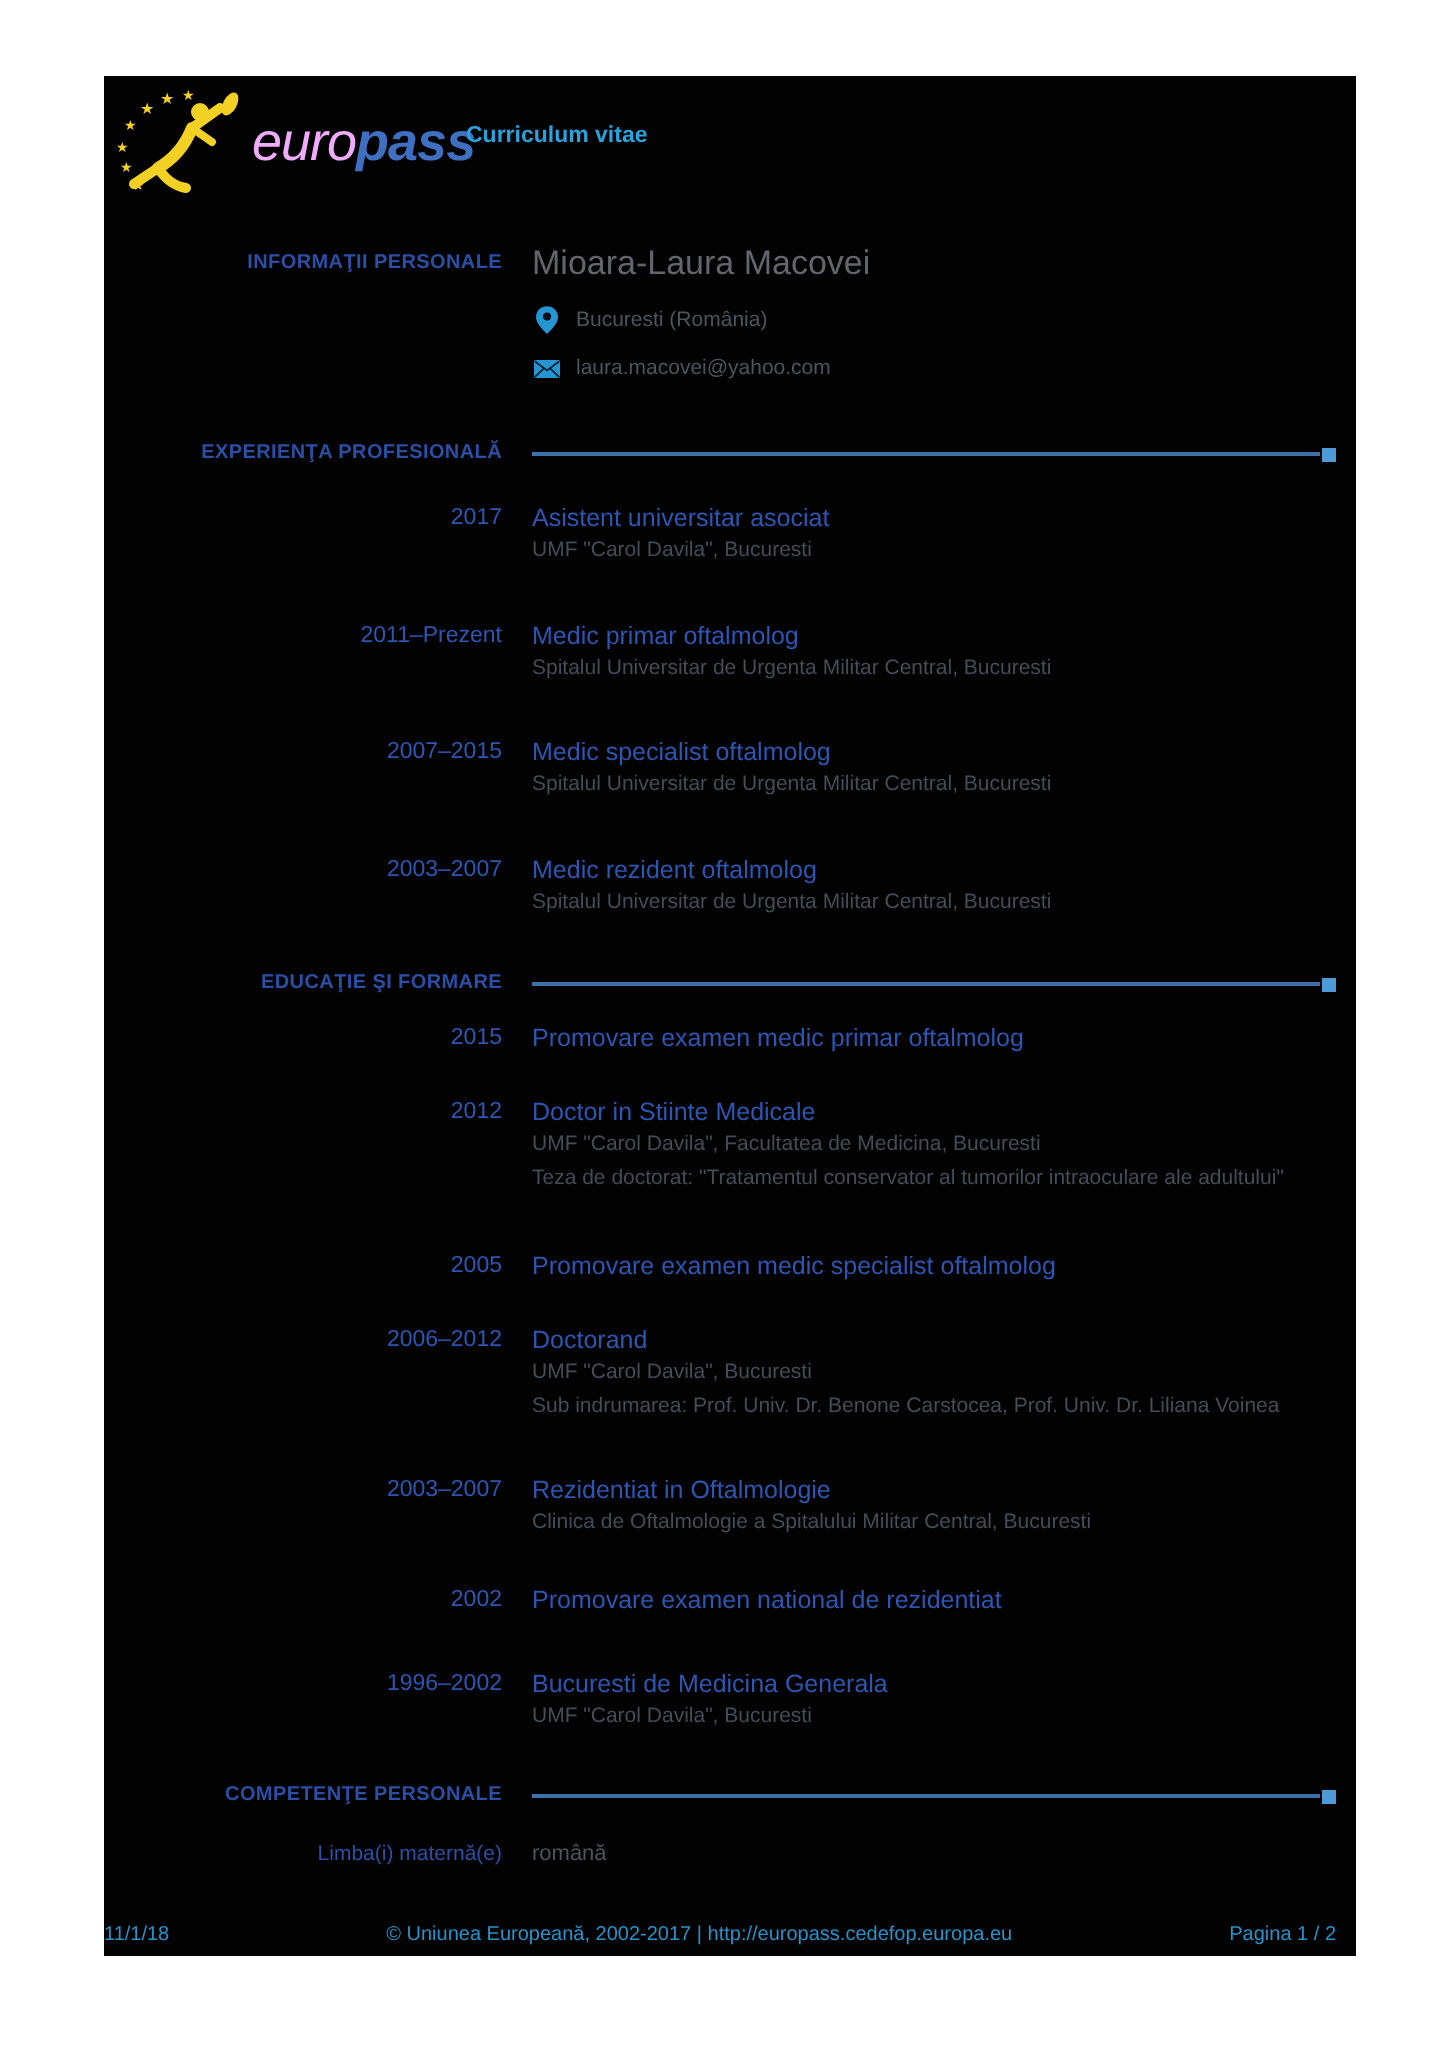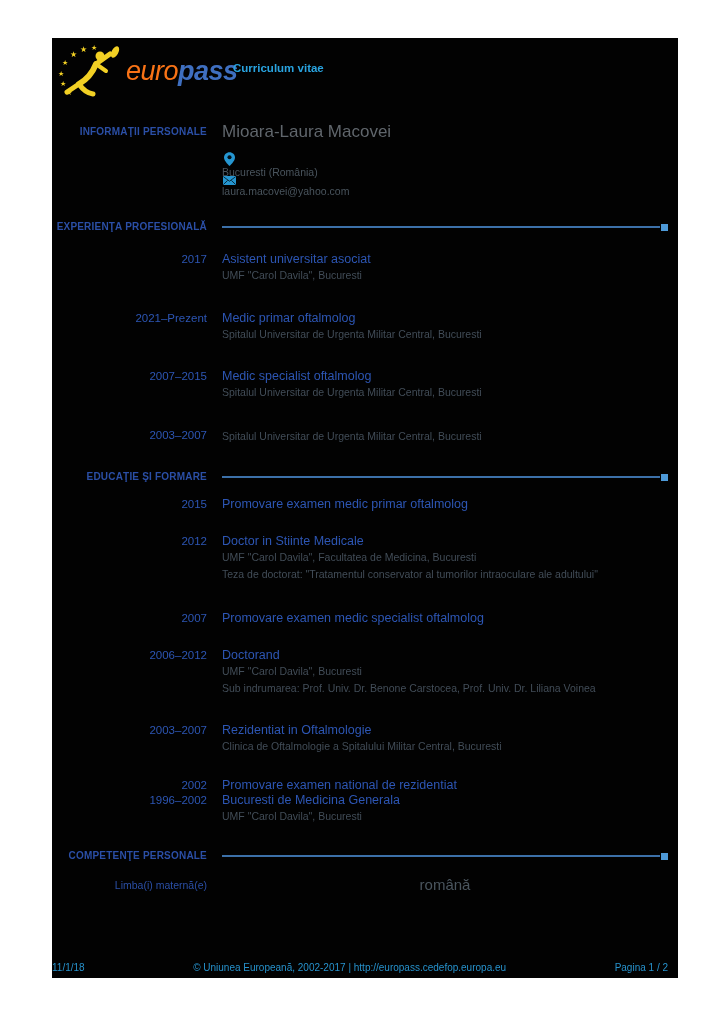--- a/index.html
+++ b/index.html
@@ -10,53 +10,53 @@
     -webkit-font-smoothing:antialiased;
   }
   .page {
     position:relative;
     width:626px; height:940px;
     margin:38px 46px 0 52px;
     background:#020202;
     color:#49525b;
   }
   
-  .row { display:flex; align-items:flex-start; }
+  .row { display:flex; align-items:flex-start;padding-left:44px; }
   .gutter { width:155px; flex:0 0 155px; text-align:right; }
   .content { margin-left:15px; flex:1; padding-right:10px; }
 
   
   .header-row { position:relative; height:62px; }
   .logo { position:absolute; left:6px; top:6px; display:flex; align-items:center; }
   .logo-mark { display:block; }
   .logo-text { font-style:italic; font-size:27px; letter-spacing:-0.5px; line-height:1; margin-left:2px; }
-  .logo-euro { color:#f97316; font-weight:400; }
+  .logo-euro { color:#f0abfc; font-weight:400; }
   .logo-pass { color:#3f6fc0; font-weight:700; }
   .doc-type { position:absolute; left:170px; top:24px; color:#29a3df; font-weight:700; font-size:11.5px;padding-left:11px; }
 
   
   .section-label { color:#2b4fa6; font-weight:700; font-size:10px; letter-spacing:0.2px; line-height:14px; }
   .rule-wrap { display:flex; align-items:center; height:14px; }
   .rule-line { flex:1; height:2px; background:#3c70a8; }
   .rule-sq { width:7px; height:7px; background:#4e9ad8; margin-left:1px; flex:0 0 7px; }
 
   
   .name { color:#60666c; font-size:17px; line-height:20px; font-weight:400; }
-  .contact-row { display:flex; align-items:flex-start; height:16px;flex-direction:column; }
+  .contact-row { display:flex; align-items:center; height:16px; }
   .contact-icon { width:14px; display:flex; justify-content:center; margin-right:8px; }
   .contact-text { color:#4a555e; font-size:10.5px; }
 
   
   .period { color:#2d56b4; font-size:11.5px; line-height:15px; }
   .entry-title { color:#2d56b4; font-size:12.5px; line-height:15px; font-weight:400; }
   .entry-line { color:#424d58; font-size:10.5px; line-height:17px; }
 
   
   .skill-label { color:#2b4fa6; font-size:10.5px; line-height:16px; }
-  .skill-value { color:#4a555e; font-size:15px; line-height:16px;text-align:center; }
+  .skill-value { color:#4a555e; font-size:11px; line-height:16px; }
 
   
   .footer {
     position:absolute; left:0; right:10px; bottom:5px;
     display:flex; align-items:baseline;
     color:#2792cc; font-size:10px;
   }
   .footer-left { flex:0 0 auto; }
   .footer-center { flex:1; text-align:center; }
   .footer-right { flex:0 0 auto; }
@@ -134,38 +134,39 @@
 
   <div class="row" style="margin-top:18px">
     <div class="gutter period">2017</div>
     <div class="content">
       <div class="entry-title">Asistent universitar asociat</div>
       <div class="entry-line">UMF "Carol Davila", Bucuresti</div>
     </div>
   </div>
 
   <div class="row" style="margin-top:27px">
-    <div class="gutter period">2021–Prezent</div>
+    <div class="gutter period">2011–Prezent</div>
     <div class="content">
       <div class="entry-title">Medic primar oftalmolog</div>
       <div class="entry-line">Spitalul Universitar de Urgenta Militar Central, Bucuresti</div>
     </div>
   </div>
 
   <div class="row" style="margin-top:26px">
     <div class="gutter period">2007–2015</div>
     <div class="content">
       <div class="entry-title">Medic specialist oftalmolog</div>
       <div class="entry-line">Spitalul Universitar de Urgenta Militar Central, Bucuresti</div>
     </div>
   </div>
 
   <div class="row" style="margin-top:27px">
     <div class="gutter period">2003–2007</div>
     <div class="content">
+      <div class="entry-title">Medic rezident oftalmolog</div>
       <div class="entry-line">Spitalul Universitar de Urgenta Militar Central, Bucuresti</div>
     </div>
   </div>
 
   <div class="row" style="margin-top:25px">
     <div class="gutter section-label">EDUCAŢIE ŞI FORMARE</div>
     <div class="content rule-wrap">
       <span class="rule-line"></span>
         <span class="rule-sq"></span>
     </div>
@@ -181,21 +182,21 @@
   <div class="row" style="margin-top:22px">
     <div class="gutter period">2012</div>
     <div class="content">
       <div class="entry-title">Doctor in Stiinte Medicale</div>
       <div class="entry-line">UMF "Carol Davila", Facultatea de Medicina, Bucuresti</div>
       <div class="entry-line">Teza de doctorat: "Tratamentul conservator al tumorilor intraoculare ale adultului"</div>
     </div>
   </div>
 
   <div class="row" style="margin-top:28px">
-    <div class="gutter period">2007</div>
+    <div class="gutter period">2005</div>
     <div class="content">
       <div class="entry-title">Promovare examen medic specialist oftalmolog</div>
     </div>
   </div>
 
   <div class="row" style="margin-top:22px">
     <div class="gutter period">2006–2012</div>
     <div class="content">
       <div class="entry-title">Doctorand</div>
       <div class="entry-line">UMF "Carol Davila", Bucuresti</div>
@@ -211,21 +212,21 @@
     </div>
   </div>
 
   <div class="row" style="margin-top:23px">
     <div class="gutter period">2002</div>
     <div class="content">
       <div class="entry-title">Promovare examen national de rezidentiat</div>
     </div>
   </div>
 
-  <div class="row" style="">
+  <div class="row" style="margin-top:27px">
     <div class="gutter period">1996–2002</div>
     <div class="content">
       <div class="entry-title">Bucuresti de Medicina Generala</div>
       <div class="entry-line">UMF "Carol Davila", Bucuresti</div>
     </div>
   </div>
 
   <div class="row" style="margin-top:24px">
     <div class="gutter section-label">COMPETENŢE PERSONALE</div>
     <div class="content rule-wrap">

